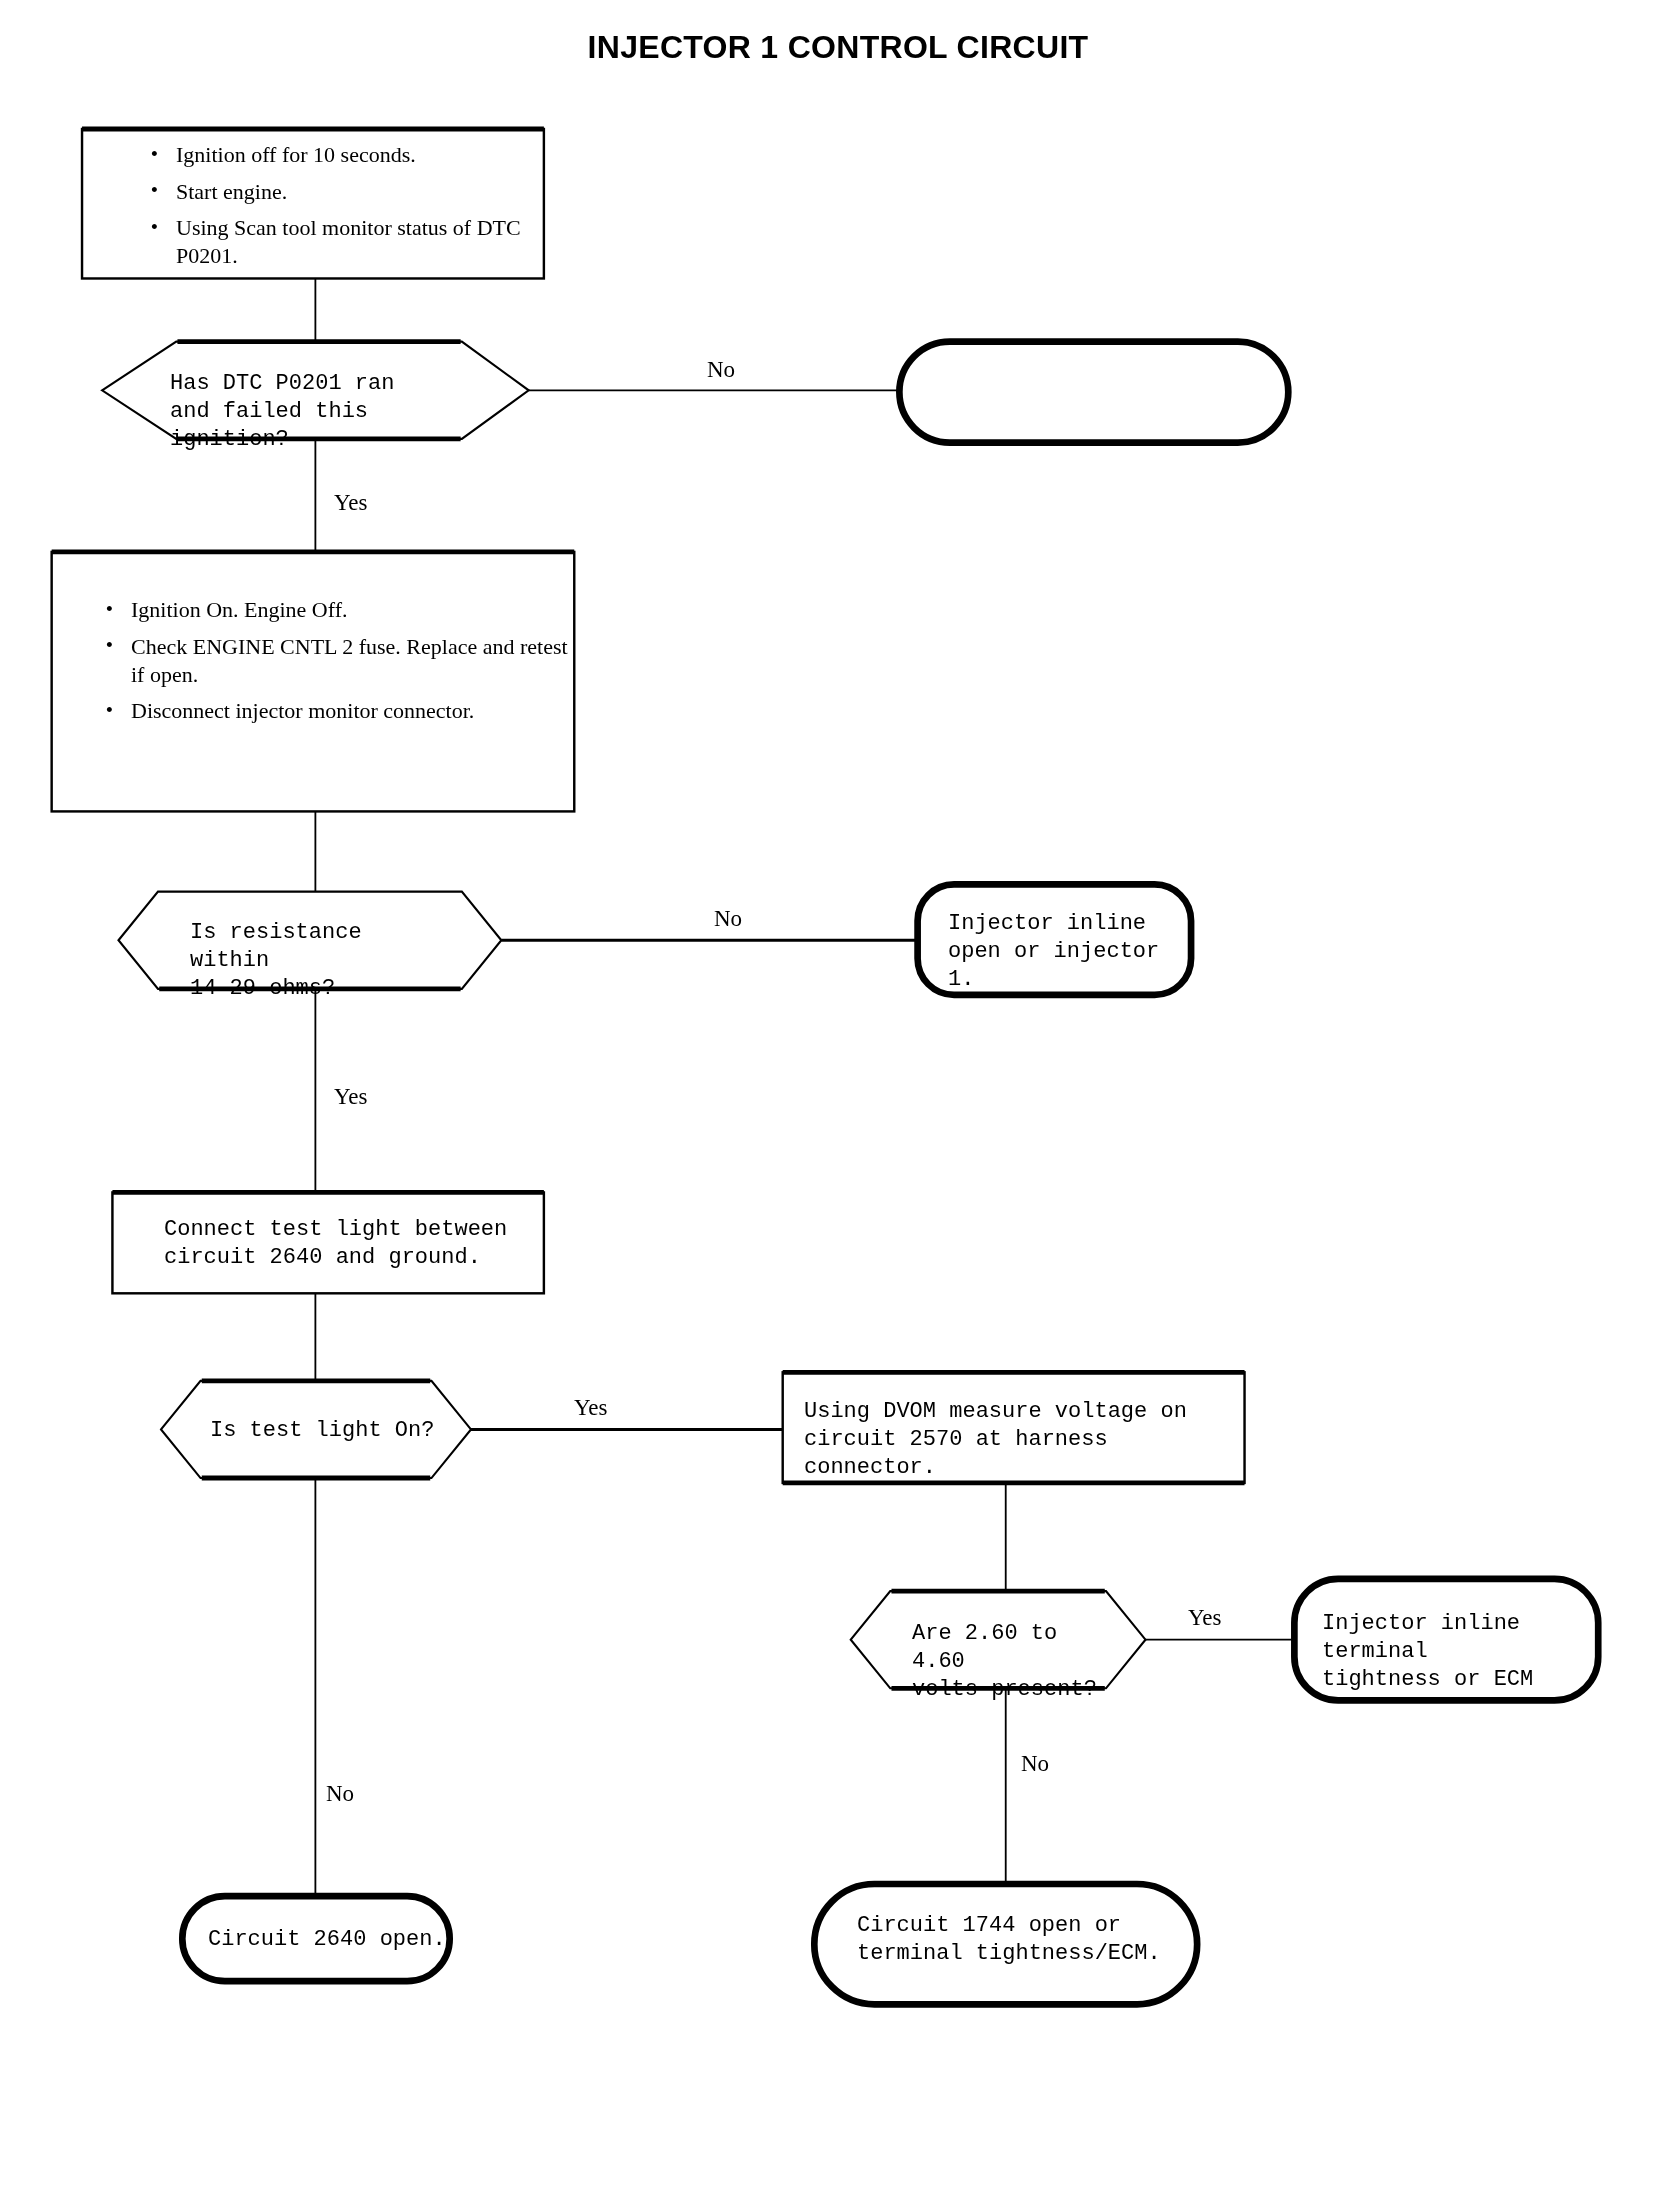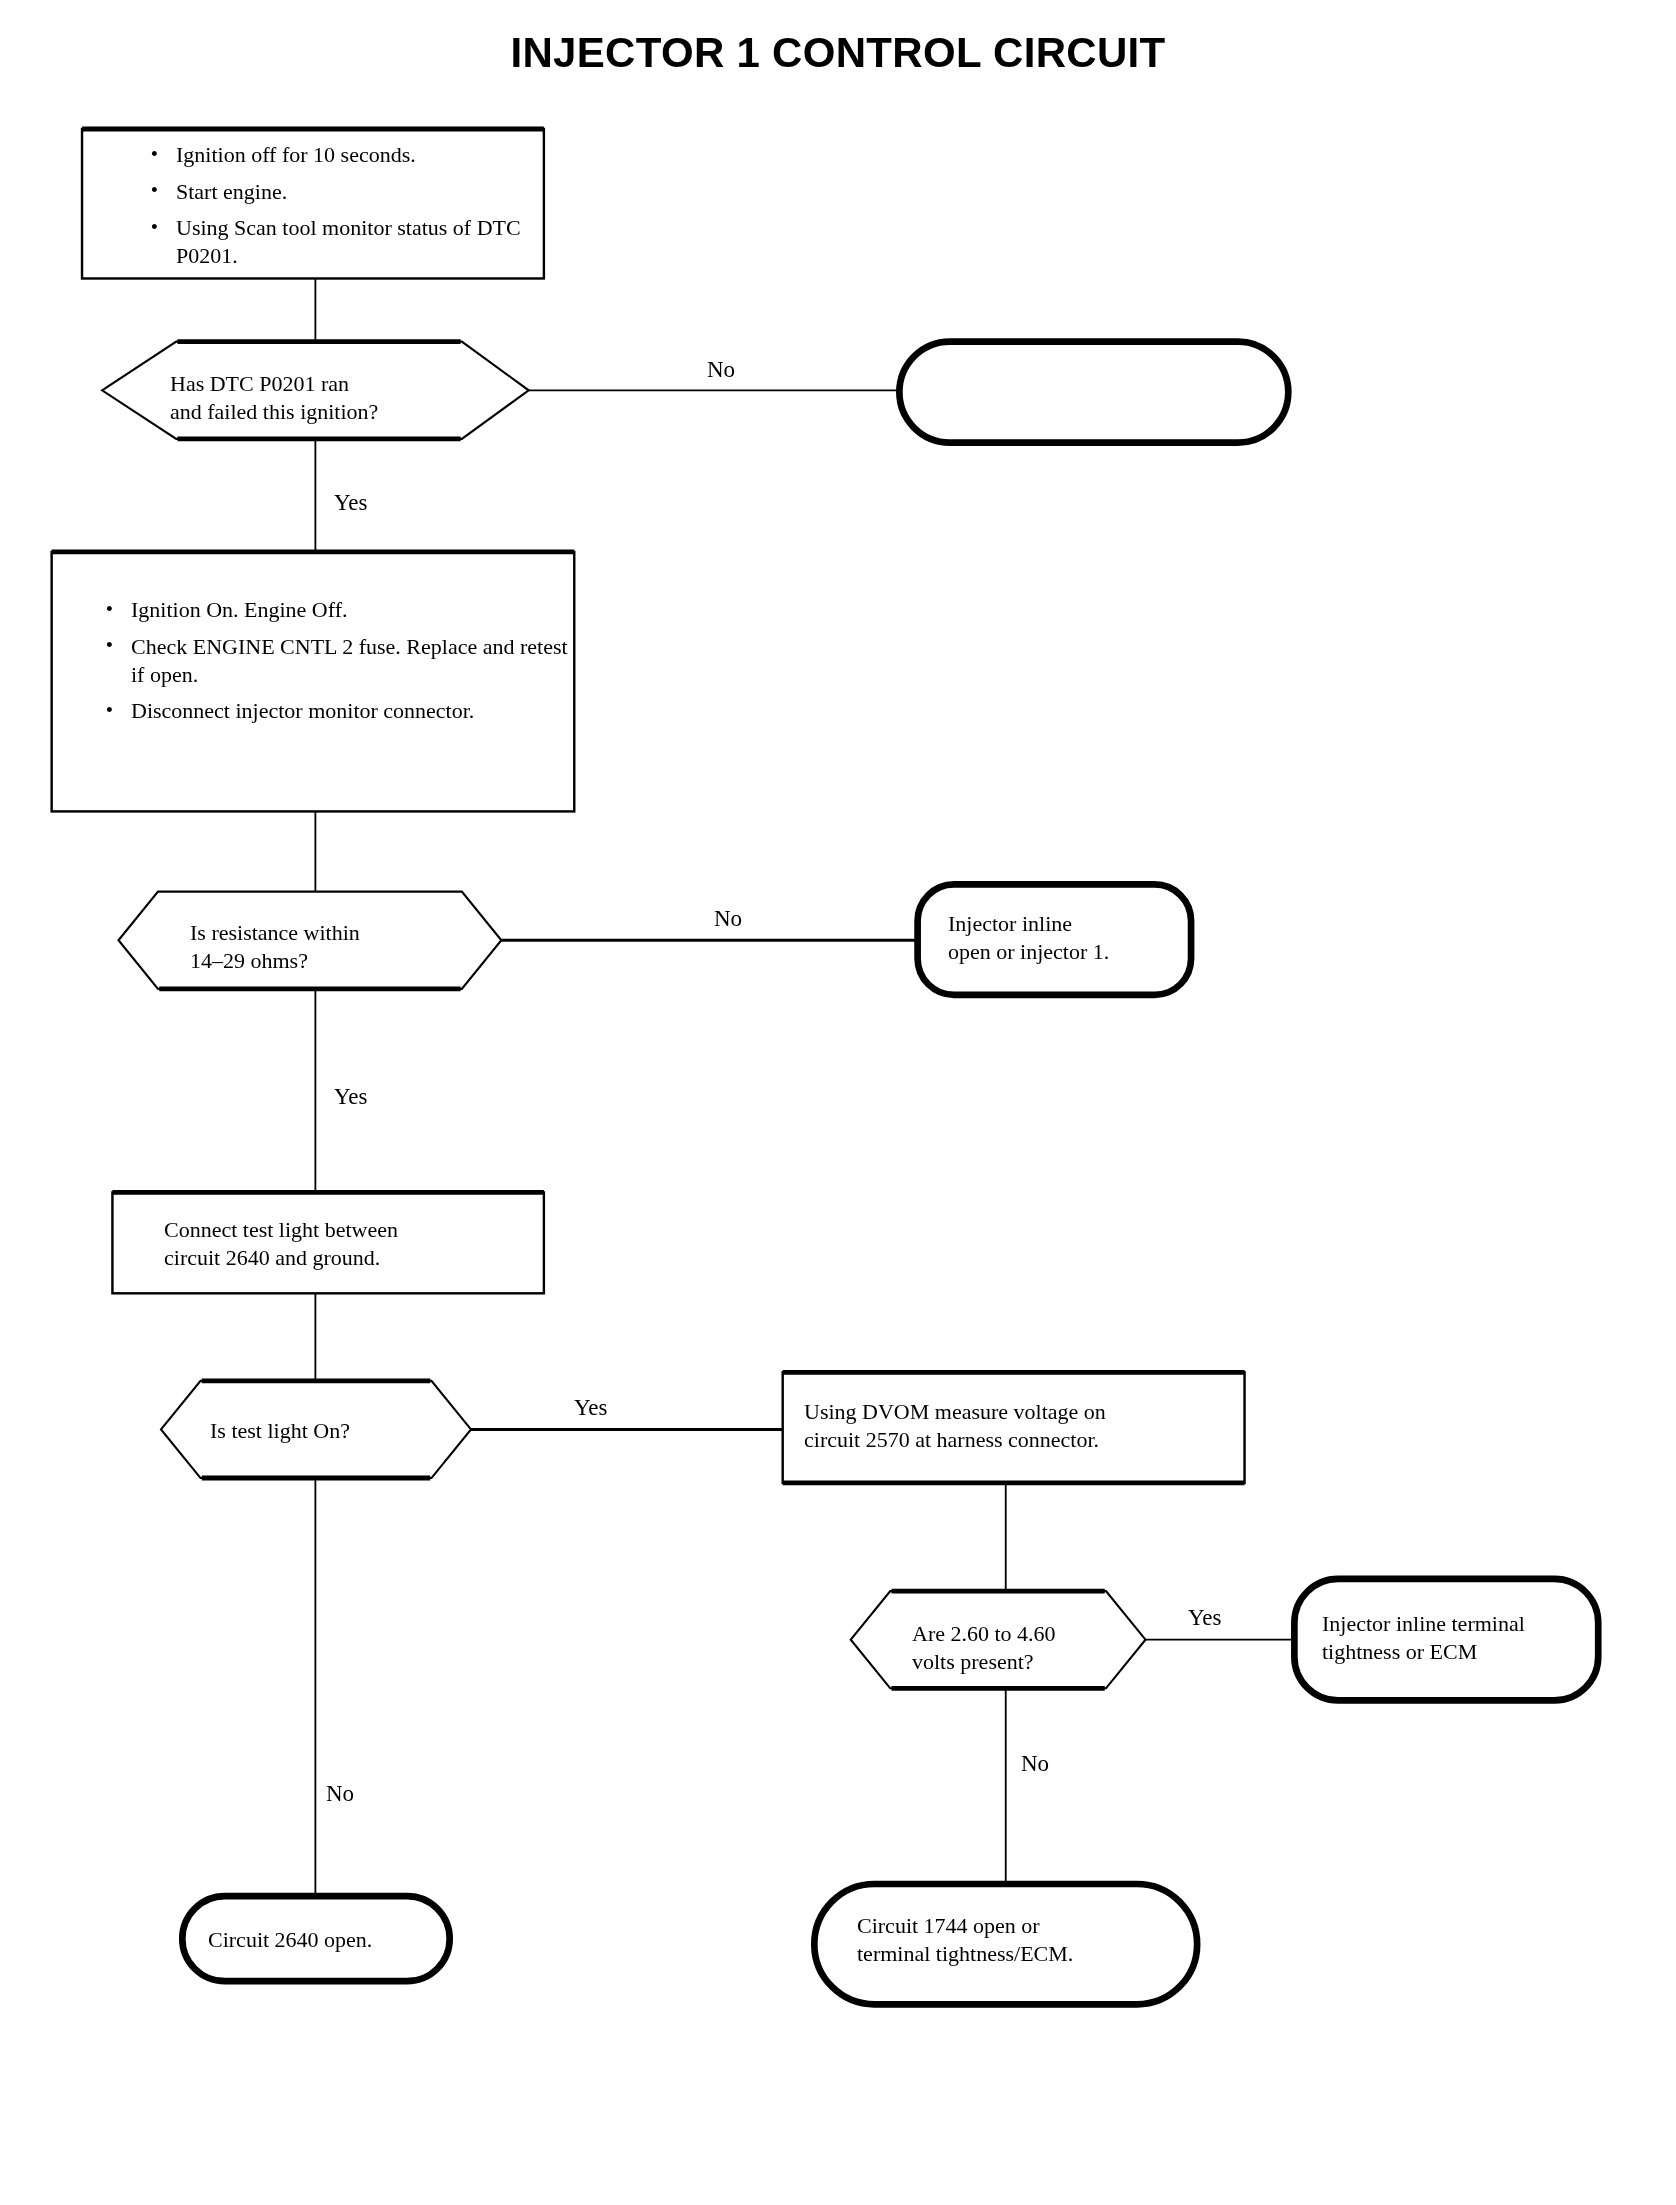--- a/index.html
+++ b/index.html
@@ -8,30 +8,30 @@
   svg#chart{position:absolute;left:0;top:0;width:1676px;height:2205px;}
   .shape-line{fill:none;stroke:#000;}
   .thin{stroke-width:3;}
   .med{stroke-width:5;}
   .stadium{fill:none;stroke:#000;stroke-width:11;}
   .hex{fill:none;stroke:#000;stroke-width:3.5;}
   .hexcap{fill:none;stroke:#000;stroke-width:8;}
   .rectbox{fill:none;stroke:#000;stroke-width:4;}
   .rectcap{fill:none;stroke:#000;stroke-width:8;}
   .title{position:absolute;font-family:"Liberation Sans","DejaVu Sans",sans-serif;
-         font-weight:700;font-size:42px;letter-spacing:0.3px;color:#000;
+         font-weight:700;font-size:32px;letter-spacing:0.3px;color:#000;
          top:29px;left:0;width:1676px;text-align:center;}
   .bullets{position:absolute;font-family:"Liberation Serif","DejaVu Serif",serif;
            color:#000;font-size:22px;line-height:28px;margin:0;padding:0;list-style:none;}
   .bullets li{position:relative;padding-left:35px;margin-bottom:8.5px;}
   .bullets li:last-child{margin-bottom:0;}
   .bullets li::before{content:"\2022";position:absolute;left:9.7px;top:-1.2px;font-size:20.7px;}
   .edgelabel{position:absolute;font-family:"Liberation Serif","DejaVu Serif",serif;
              font-size:23px;color:#000;}
-  .nodetext{position:absolute;font-family:Liberation Serif, serif;
+  .nodetext{position:absolute;font-family:Liberation Mono, monospace;
             font-size:22px;line-height:28px;color:#000;white-space:pre-line;}
 </style>
 </head>
 <body>
 
 <div id="page">
 
   <div class="title">INJECTOR 1 CONTROL CIRCUIT</div>
 
   <svg id="chart" viewBox="0 0 2758 3628">

